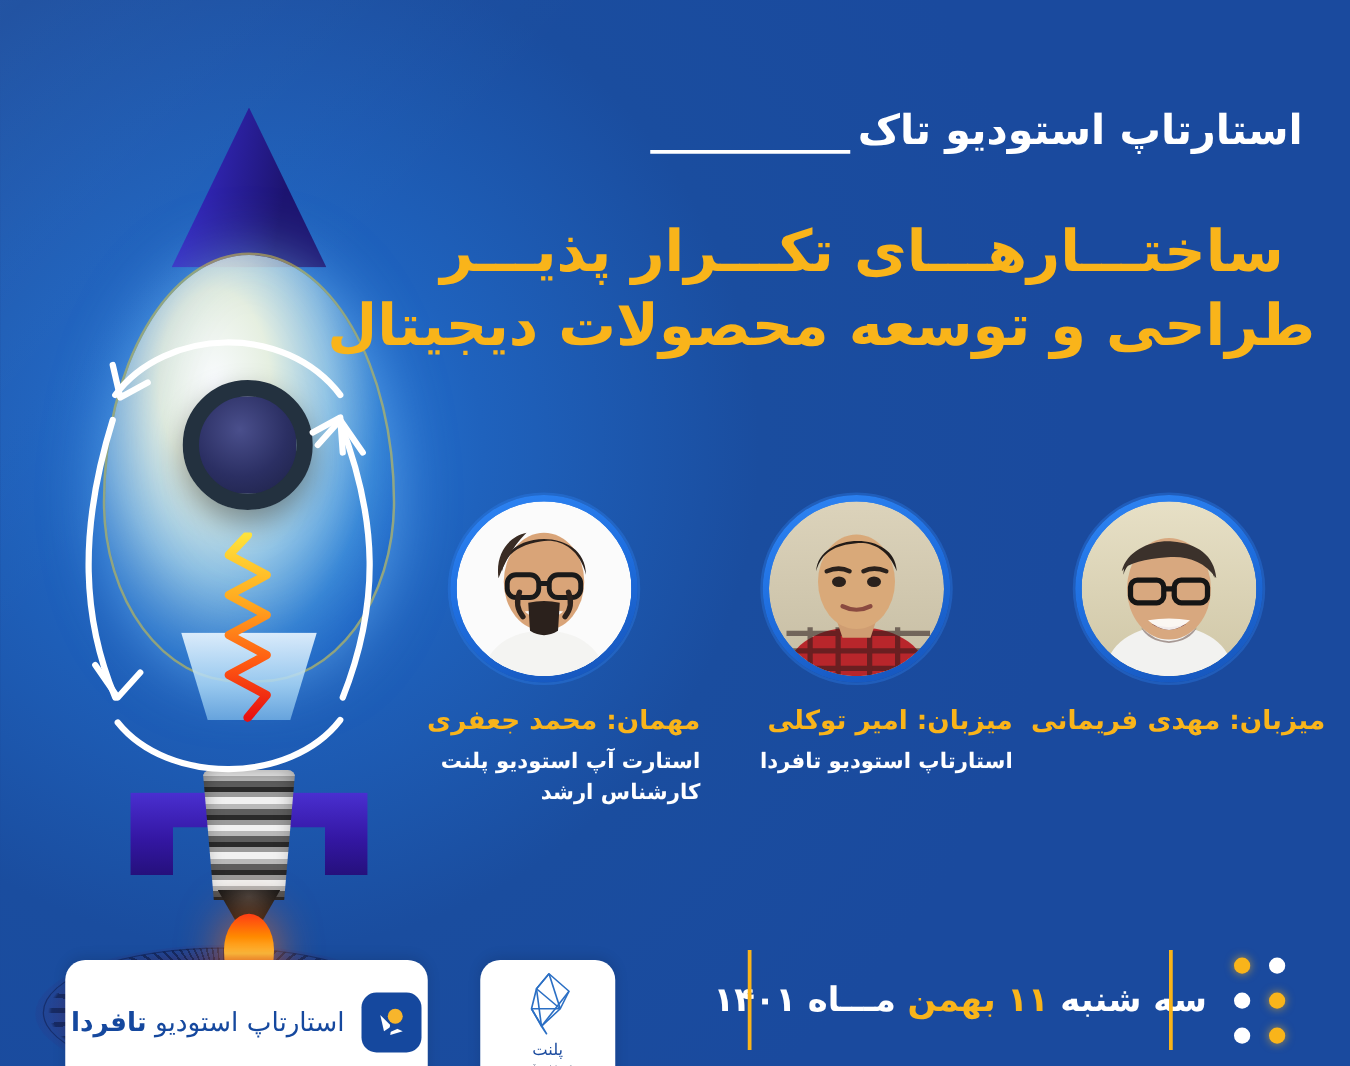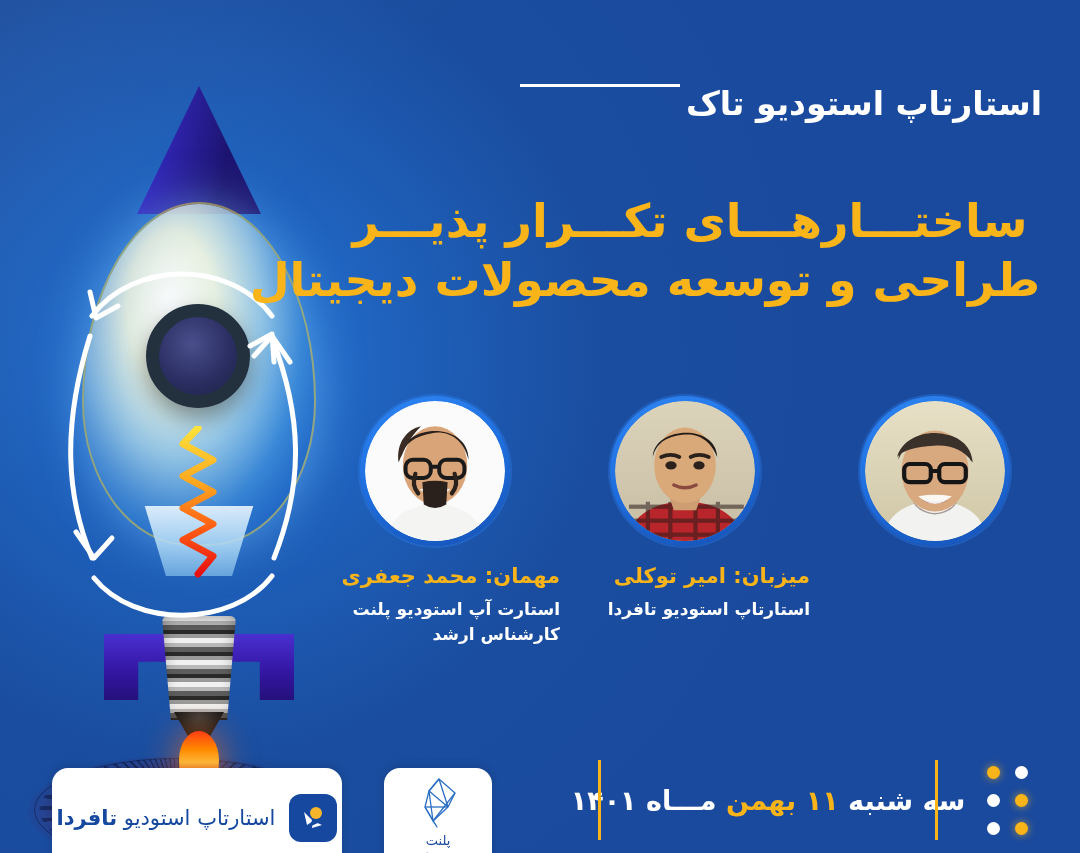--- a/index.html
+++ b/index.html
@@ -122,33 +122,33 @@
     background:repeating-conic-gradient(from 0deg, rgba(8,16,48,.55) 0deg 1.6deg, rgba(0,0,0,0) 1.6deg 5deg);
     -webkit-mask:radial-gradient(ellipse 50% 50% at 50% 50%, transparent 72%, #000 74%, #000 95%, transparent 97%);
             mask:radial-gradient(ellipse 50% 50% at 50% 50%, transparent 72%, #000 74%, #000 95%, transparent 97%);
     opacity:.85;
   }
   .arrows { position:absolute; left:0; top:80px; width:320px; height:520px; }
 
   
   .header-row {
     position:absolute; right:38px; top:84px;
-    display:flex; align-items:flex-start; gap:6px;
+    display:flex; align-items:flex-end; gap:6px;
     direction:rtl;
   }
   .header-title {
     color:#ffffff; font-size:33px; font-weight:bold; letter-spacing:.5px;
     white-space:nowrap;
   }
   .header-rule { width:160px; height:3px; background:#ffffff; }
 
   
   .title-block {
-    position:absolute; right:40px; top:172px; width:700px;
-    text-align:center; direction:rtl;margin-top:20px;
+    position:absolute; right:28px; top:172px; width:700px;
+    text-align:left; direction:rtl;
   }
   .title-line {
     color:#f9b41a; font-size:46px; font-weight:bold;
     line-height:1.28; white-space:nowrap;
   }
 
   
   .speakers {
     position:absolute; right:20px; top:396px;
     display:flex; flex-direction:row; gap:0; direction:rtl;
@@ -312,20 +312,21 @@
               <rect x="28" y="45" width="19" height="13" rx="4" fill="none" stroke="#151515" stroke-width="3"></rect>
               <rect x="53" y="45" width="19" height="13" rx="4" fill="none" stroke="#151515" stroke-width="3"></rect>
               <line x1="47" y1="50" x2="53" y2="50" stroke="#151515" stroke-width="3"></line>
               <path d="M40 70 Q50 77 60 70 Q50 74 40 70Z" fill="#70332c"></path>
               <path d="M38 68 Q50 66 62 68 Q50 79 38 68Z" fill="#ffffff" opacity=".9"></path>
               <path d="M34 72 Q50 88 66 72 Q62 80 50 81 Q38 80 34 72Z" fill="#6a5048" opacity=".55"></path>
             </g>
           </svg>
         </div>
       </div>
+      <div class="speaker-name">میزبان: مهدی فریمانی</div>
       <div class="speaker-role"></div>
     </div>
 
     <div class="speaker">
       <div class="avatar-wrap">
         <div class="avatar">
           <svg viewBox="0 0 100 100" aria-hidden="true">
             <defs>
               <clipPath id="c2">
                   <circle cx="50" cy="50" r="50"></circle>

